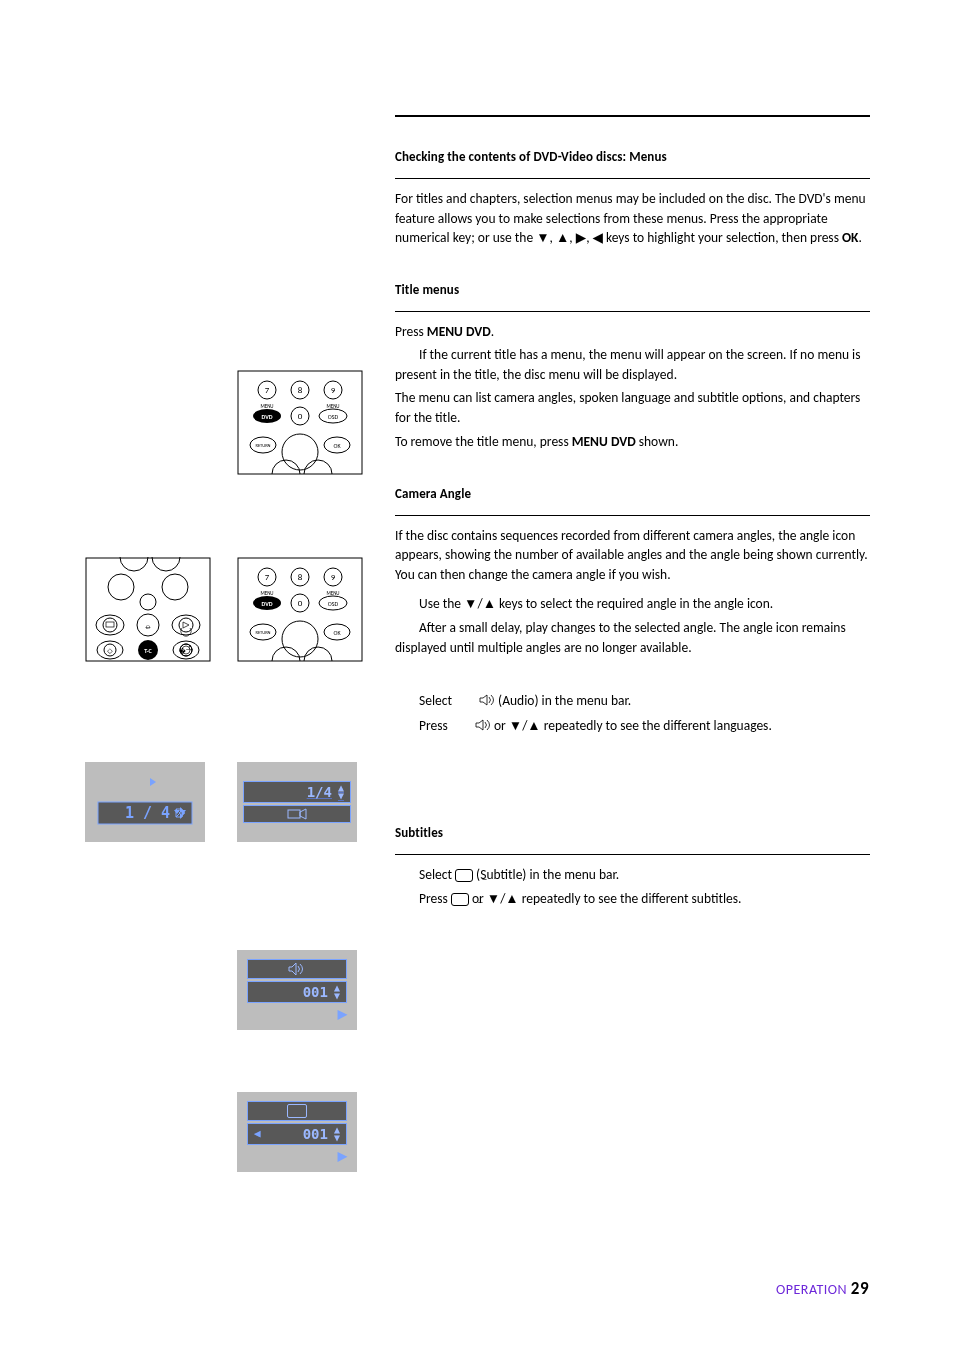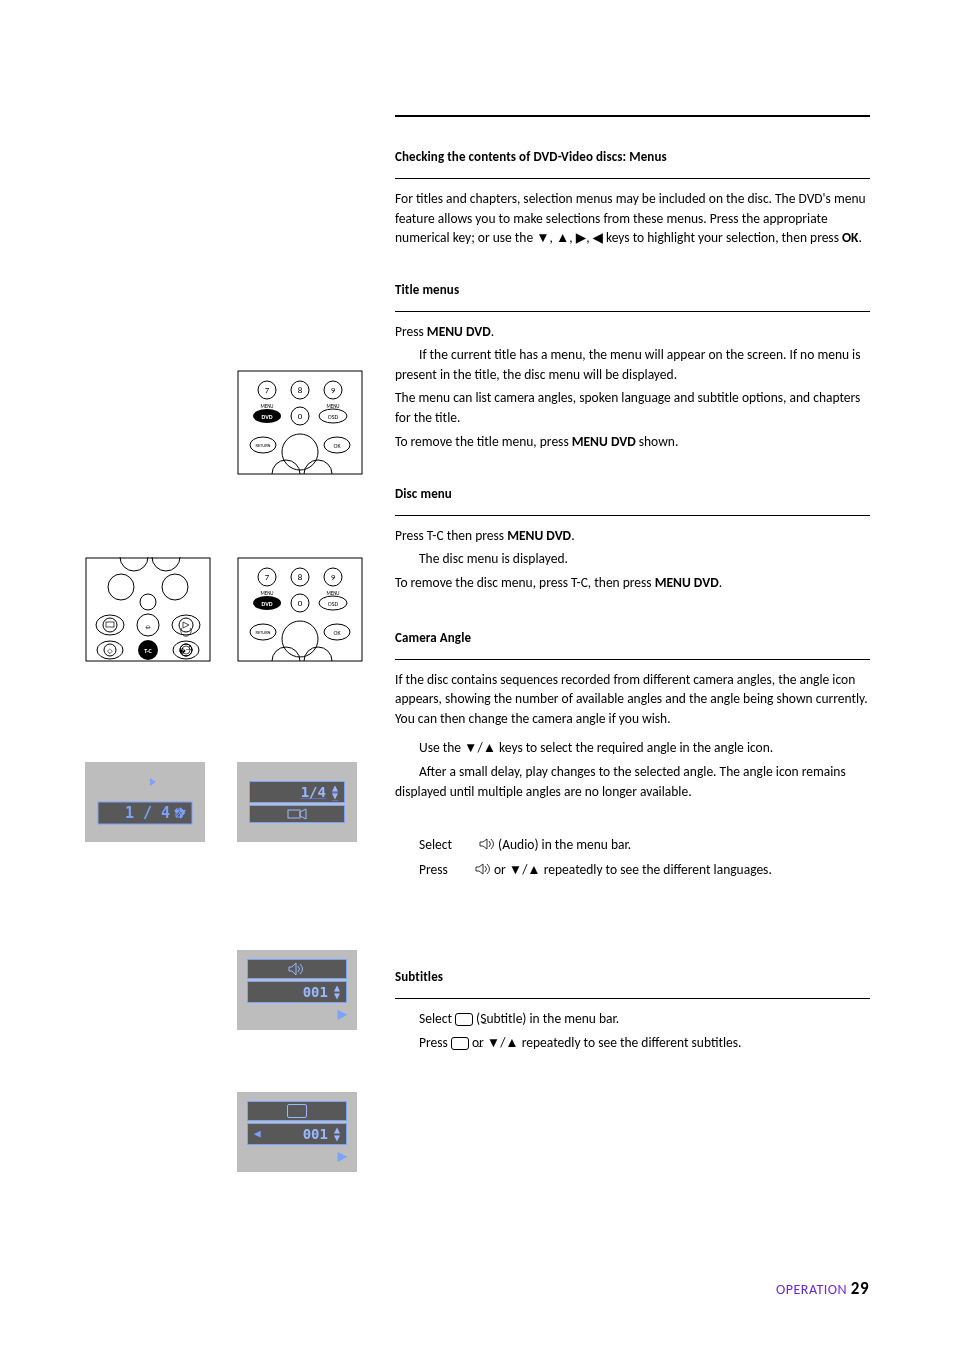--- a/index.html
+++ b/index.html
@@ -123,28 +123,20 @@
     <div class="block" style="min-height:170px;margin-top:6px;">
       <div class="section-heading">Title menus</div>
       <div class="body-text">
         <p><span>Press </span><b>MENU DVD</b><span>.</span></p>
         <p class="indent">If the current title has a menu, the menu will appear on the screen. If no menu is present in the title, the disc menu will be displayed.</p>
         <p>The menu can list camera angles, spoken language and subtitle options, and chapters for the title.</p>
         <p><span>To remove the title menu, press </span><b>MENU DVD</b><span> shown.</span></p>
       </div>
     </div>
 
-    <div class="block" style="min-height:110px;">
-      <div class="section-heading">Disc menu</div>
-      <div class="body-text">
-        <p><span>Press T-C then press </span><b>MENU DVD</b><span>.</span></p>
-        <p class="indent">The disc menu is displayed.</p>
-        <p><span>To remove the disc menu, press T-C, then press </span><b>MENU DVD</b><span>.</span></p>
-      </div>
-    </div>
 
     <div class="block" style="min-height:170px;">
       <div class="section-heading">Camera Angle</div>
       <div class="body-text">
         <p>If the disc contains sequences recorded from different camera angles, the angle icon appears, showing the number of available angles and the angle being shown currently. You can then change the camera angle if you wish.</p>
         <p style="margin-top:10px;" class="indent">Use the ▼/▲ keys to select the required angle in the angle icon.</p>
         <p class="indent">After a small delay, play changes to the selected angle. The angle icon remains displayed until multiple angles are no longer available.</p>
       </div>
     </div>
 
@@ -291,21 +283,21 @@
           <path d="M4 0 l4 3 -4 3 M4 6 l4 3 -4 3" stroke="#7aa3ff" fill="#7aa3ff" stroke-width="0" transform="rotate(90 6 5)"></path>
         </g>
       <g>
           <polygon points="90,35 93,38 90,41" fill="#7aa3ff"></polygon>
           <polygon points="90,47 93,44 90,41" fill="#7aa3ff"></polygon>
         </g>
     </svg>
   </div>
 
   <div class="left-fig screenshot" style="left:237px; top:762px; width:120px; height:80px;">
-    <div style="width:96px;text-decoration:underline;">
+    <div style="width:108px;text-decoration:underline;">
       <div class="osd-bar" style="justify-content:flex-end;">
         <span>1/4</span>
         <span style="font-size:10px;line-height:8px;">▲<br>▼</span>
       </div>
       <div class="osd-bar" style="justify-content:center; margin-top:2px;">
         <svg width="20" height="12" viewBox="0 0 20 12">
             <rect x="1" y="2" width="12" height="8" fill="none" stroke="#9bb8ff"></rect>
             <polygon points="13,4 19,1 19,11 13,8" fill="none" stroke="#9bb8ff"></polygon>
           </svg>
       </div>

